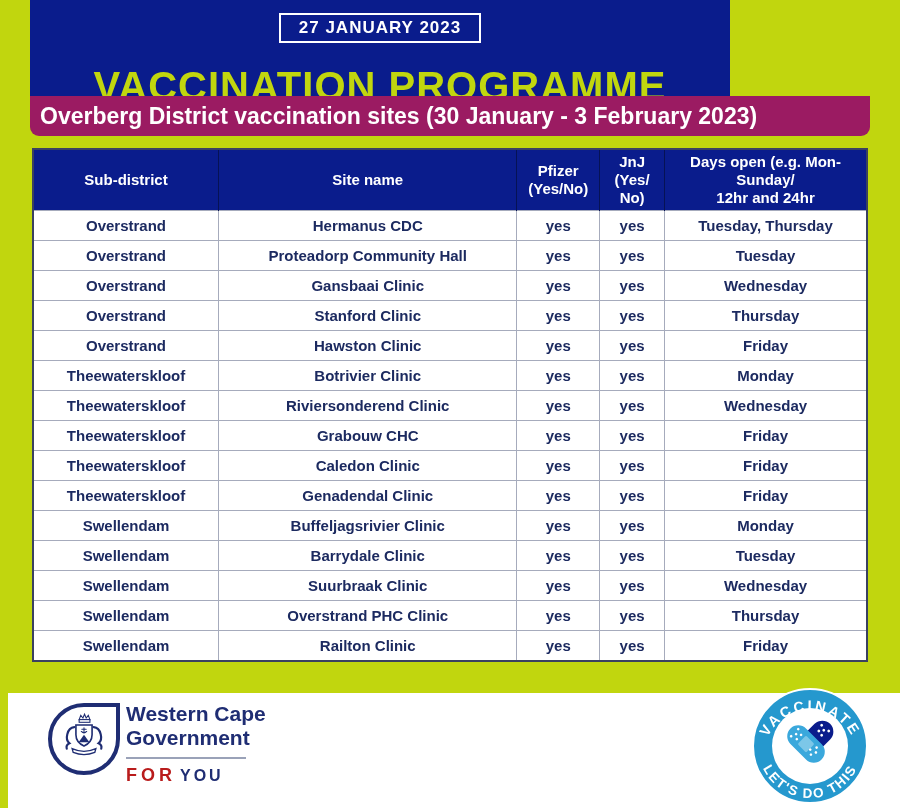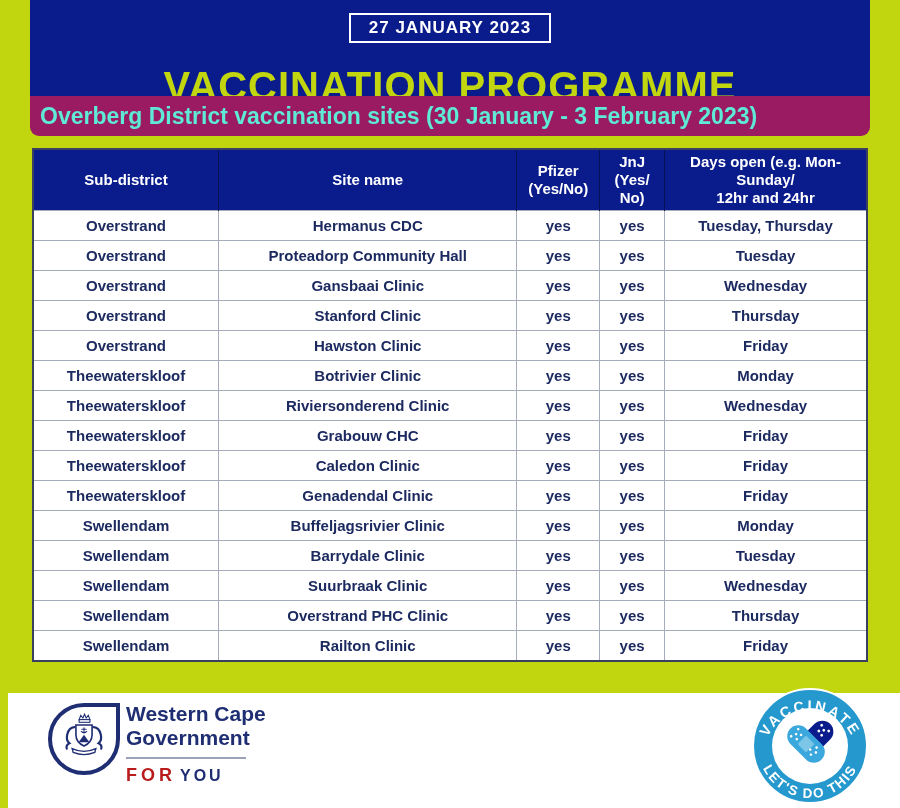--- a/index.html
+++ b/index.html
@@ -1,28 +1,28 @@
 <!DOCTYPE html>
 <html><head>
 <meta charset="utf-8">
 <style>
   html,body{margin:0;padding:0;}
   .page{
     position:relative;width:900px;height:808px;overflow:hidden;
     background:#c1d60e;font-family:"Liberation Sans",sans-serif;
   }
   
-  .banner{position:absolute;left:30px;top:0;width:840px;height:96px;background:#0a1c8c;text-align:center;}
+  .banner{position:absolute;left:30px;top:0;width:700px;height:96px;background:#0a1c8c;text-align:center;}
   .date-box{display:inline-block;margin-top:13px;border:2px solid #ffffff;padding:3px 18px;
     color:#ffffff;font-weight:bold;font-size:17px;letter-spacing:1px;}
   .main-title{margin-top:22px;color:#c1d60e;font-weight:bold;font-size:40px;line-height:42px;letter-spacing:1px;}
   
   .subband{position:absolute;left:30px;top:96px;width:840px;height:40px;background:#9b1b62;
     border-radius:0 0 9px 9px;box-sizing:border-box;padding-left:10px;
-    color:#5eead4;font-weight:bold;font-size:23px;line-height:40px;white-space:nowrap;}
+    color:#ffffff;font-weight:bold;font-size:23px;line-height:40px;white-space:nowrap;}
   
   .tbl-wrap{position:absolute;left:32px;top:148px;width:836px;}
   table{border-collapse:collapse;width:100%;table-layout:fixed;background:#ffffff;border:2px solid #3a4160;}
   th{background:#0a1c8c;color:#ffffff;font-size:15px;font-weight:bold;white-space:pre-line;
      height:60px;vertical-align:middle;text-align:center;line-height:18px;padding:0;
      border-left:1px solid #061255;border-right:1px solid #061255;}
   td{height:29px;font-size:15px;font-weight:bold;color:#1c2a60;text-align:center;
      border:1px solid #a6abbc;padding:0 2px;overflow:hidden;white-space:nowrap;}
   
   .footer{position:absolute;left:8px;top:693px;width:900px;height:149px;background:#ffffff;}

